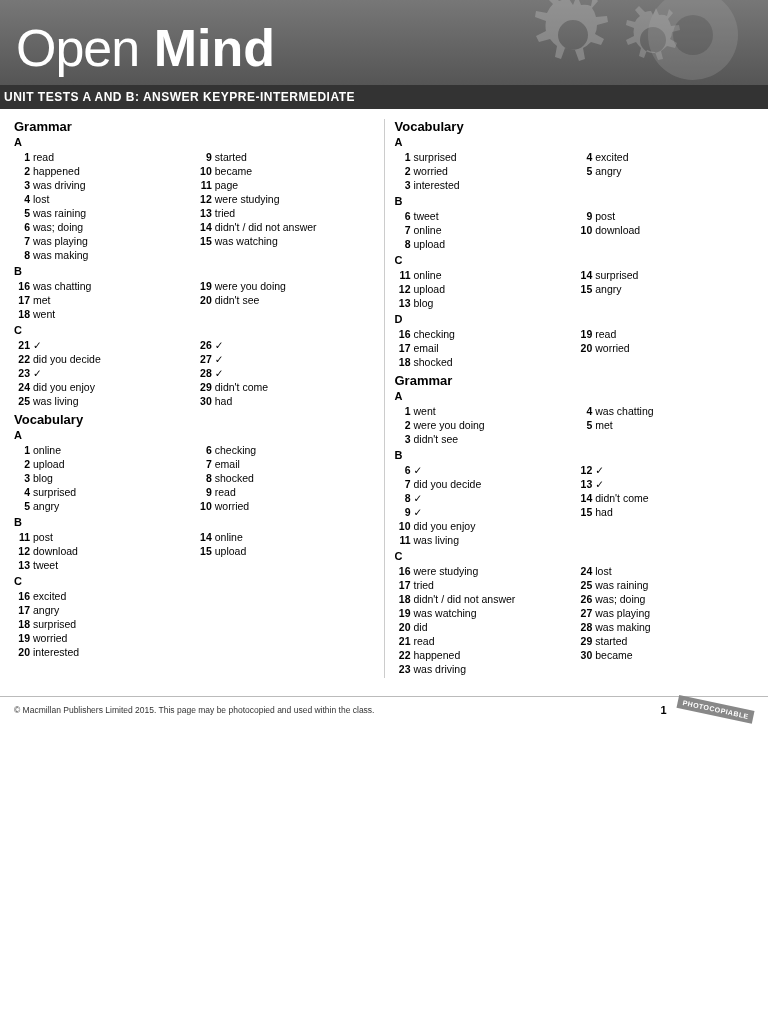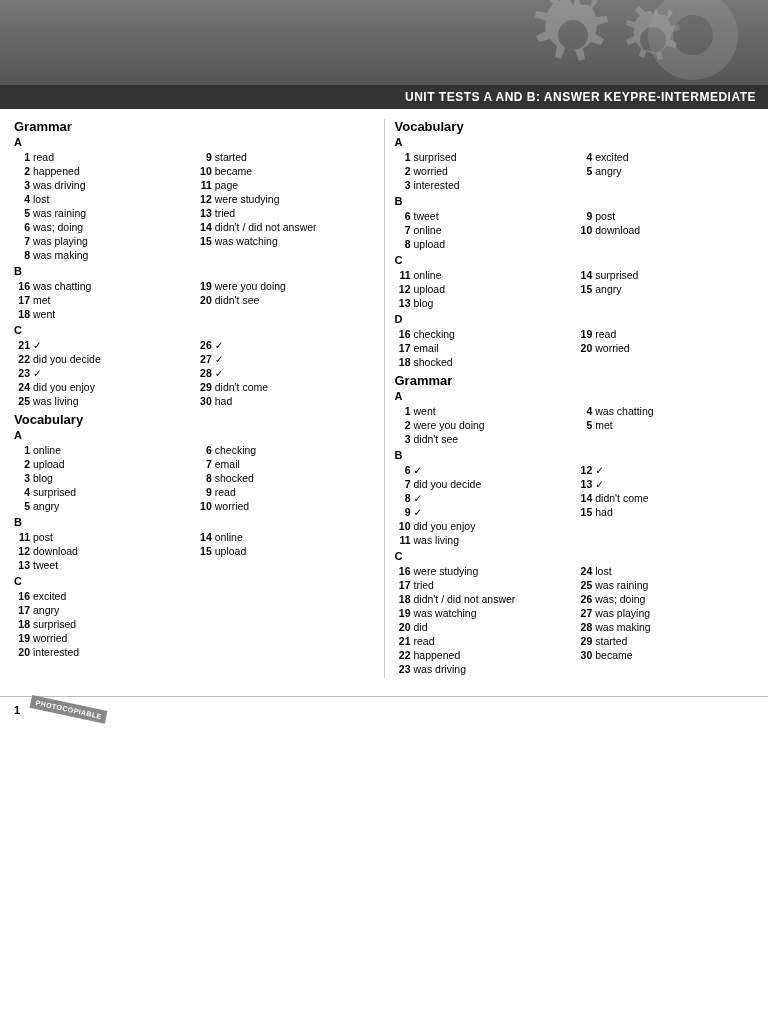--- a/index.html
+++ b/index.html
@@ -23,21 +23,23 @@
       overflow: hidden;
       min-height: 80px;
     }
   </style>
 </head>
 <body>
 
 <div class="header-top" style="background: linear-gradient(to bottom, #777, #555); padding: 10px 16px 0 16px; display:flex; align-items:center; justify-content:space-between; min-height:85px; position:relative; overflow:hidden;">
   <div style="display:flex; flex-direction:column;">
     <div style="display:flex; align-items:baseline; line-height:1;">
+      <span style="font-size:52px; font-weight:300; color:#fff; font-family:Arial,sans-serif; letter-spacing:-1px;">Open</span>
       <span style="font-size:52px; color:#fff; font-weight:300;">&nbsp;</span>
+      <span style="font-size:52px; font-weight:900; color:#fff; font-family:Arial,sans-serif;">Mind</span>
     </div>
   </div>
 
   <div style="position:absolute; right:150px; top:-10px; opacity:0.4;">
     <svg width="90" height="90" viewBox="0 0 90 90">
       <path fill="#bbb" d="M45 15 L49 5 L53 15 Q58 14 63 16 L65 6 L70 11 L64 18 Q67 22 68 27 L79 26 L80 32 L69 35 Q69 40 67 44 L76 49 L73 55 L63 52 Q59 56 55 58 L57 69 L51 71 L47 60 Q42 60 37 58 L33 69 L27 67 L29 56 Q25 53 22 49 L11 52 L8 46 L18 41 Q17 36 18 31 L7 27 L8 21 L19 23 Q21 18 25 14 L19 8 L24 3 L31 11 Q36 9 41 9 Z M45 30 A15 15 0 1 0 45 60 A15 15 0 1 0 45 30 Z"></path>
     </svg>
   </div>
   <div style="position:absolute; right:80px; top:5px; opacity:0.3;">
     <svg width="70" height="70" viewBox="0 0 70 70">
@@ -45,21 +47,21 @@
     </svg>
   </div>
   <div style="position:absolute; right:20px; top:-20px; opacity:0.25;">
     <svg width="110" height="110" viewBox="0 0 110 110">
       <circle cx="55" cy="55" r="45" fill="#aaa"></circle>
       <circle cx="55" cy="55" r="20" fill="#666"></circle>
     </svg>
   </div>
 </div>
 
-<div style="background:#333; padding:5px 12px; display:flex; justify-content:flex-end; align-items:center;">
+<div style="background:#333; padding:5px 4px; display:flex; justify-content:flex-start; align-items:center;">
   <span style="font-size:12px; font-weight:bold; color:#fff; letter-spacing:0.5px;">UNIT TESTS A AND B: ANSWER KEY</span>
   <span style="font-size:12px; font-weight:bold; color:#fff; letter-spacing:0.5px;">PRE-INTERMEDIATE</span>
 </div>
 
 <div style="display:flex; gap:0; padding:10px 14px; flex:1;">
 
   <div style="flex:1; padding-right:10px; border-right:1px solid #ccc;">
 
 
     <div>
@@ -580,19 +582,20 @@
           <div style="display: flex; gap: 3px; align-items: baseline; padding: 1px 0px; font-size: 10.5px;">
             <span style="font-size: 10.5px;"></span>
           </div>
         </div>
     </div>
 
   </div>
 </div>
 
 <div style="border-top:1px solid #bbb; padding:6px 14px; display:flex; justify-content:space-between; align-items:center; margin-top:8px;">
+  <span style="font-size:8.5px; color:#333;">© Macmillan Publishers Limited 2015. This page may be photocopied and used within the class.</span>
   <div style="display:flex; align-items:center; gap:10px;">
     <span style="font-size:11px; font-weight:bold;">1</span>
     <div style="background:#888; color:#fff; font-size:7px; font-weight:bold; padding:3px 5px; transform:rotate(12deg); display:inline-block; letter-spacing:0.5px;">
       <span>PHOTOCOPIABLE</span>
     </div>
   </div>
 </div>
 
 </body></html>

